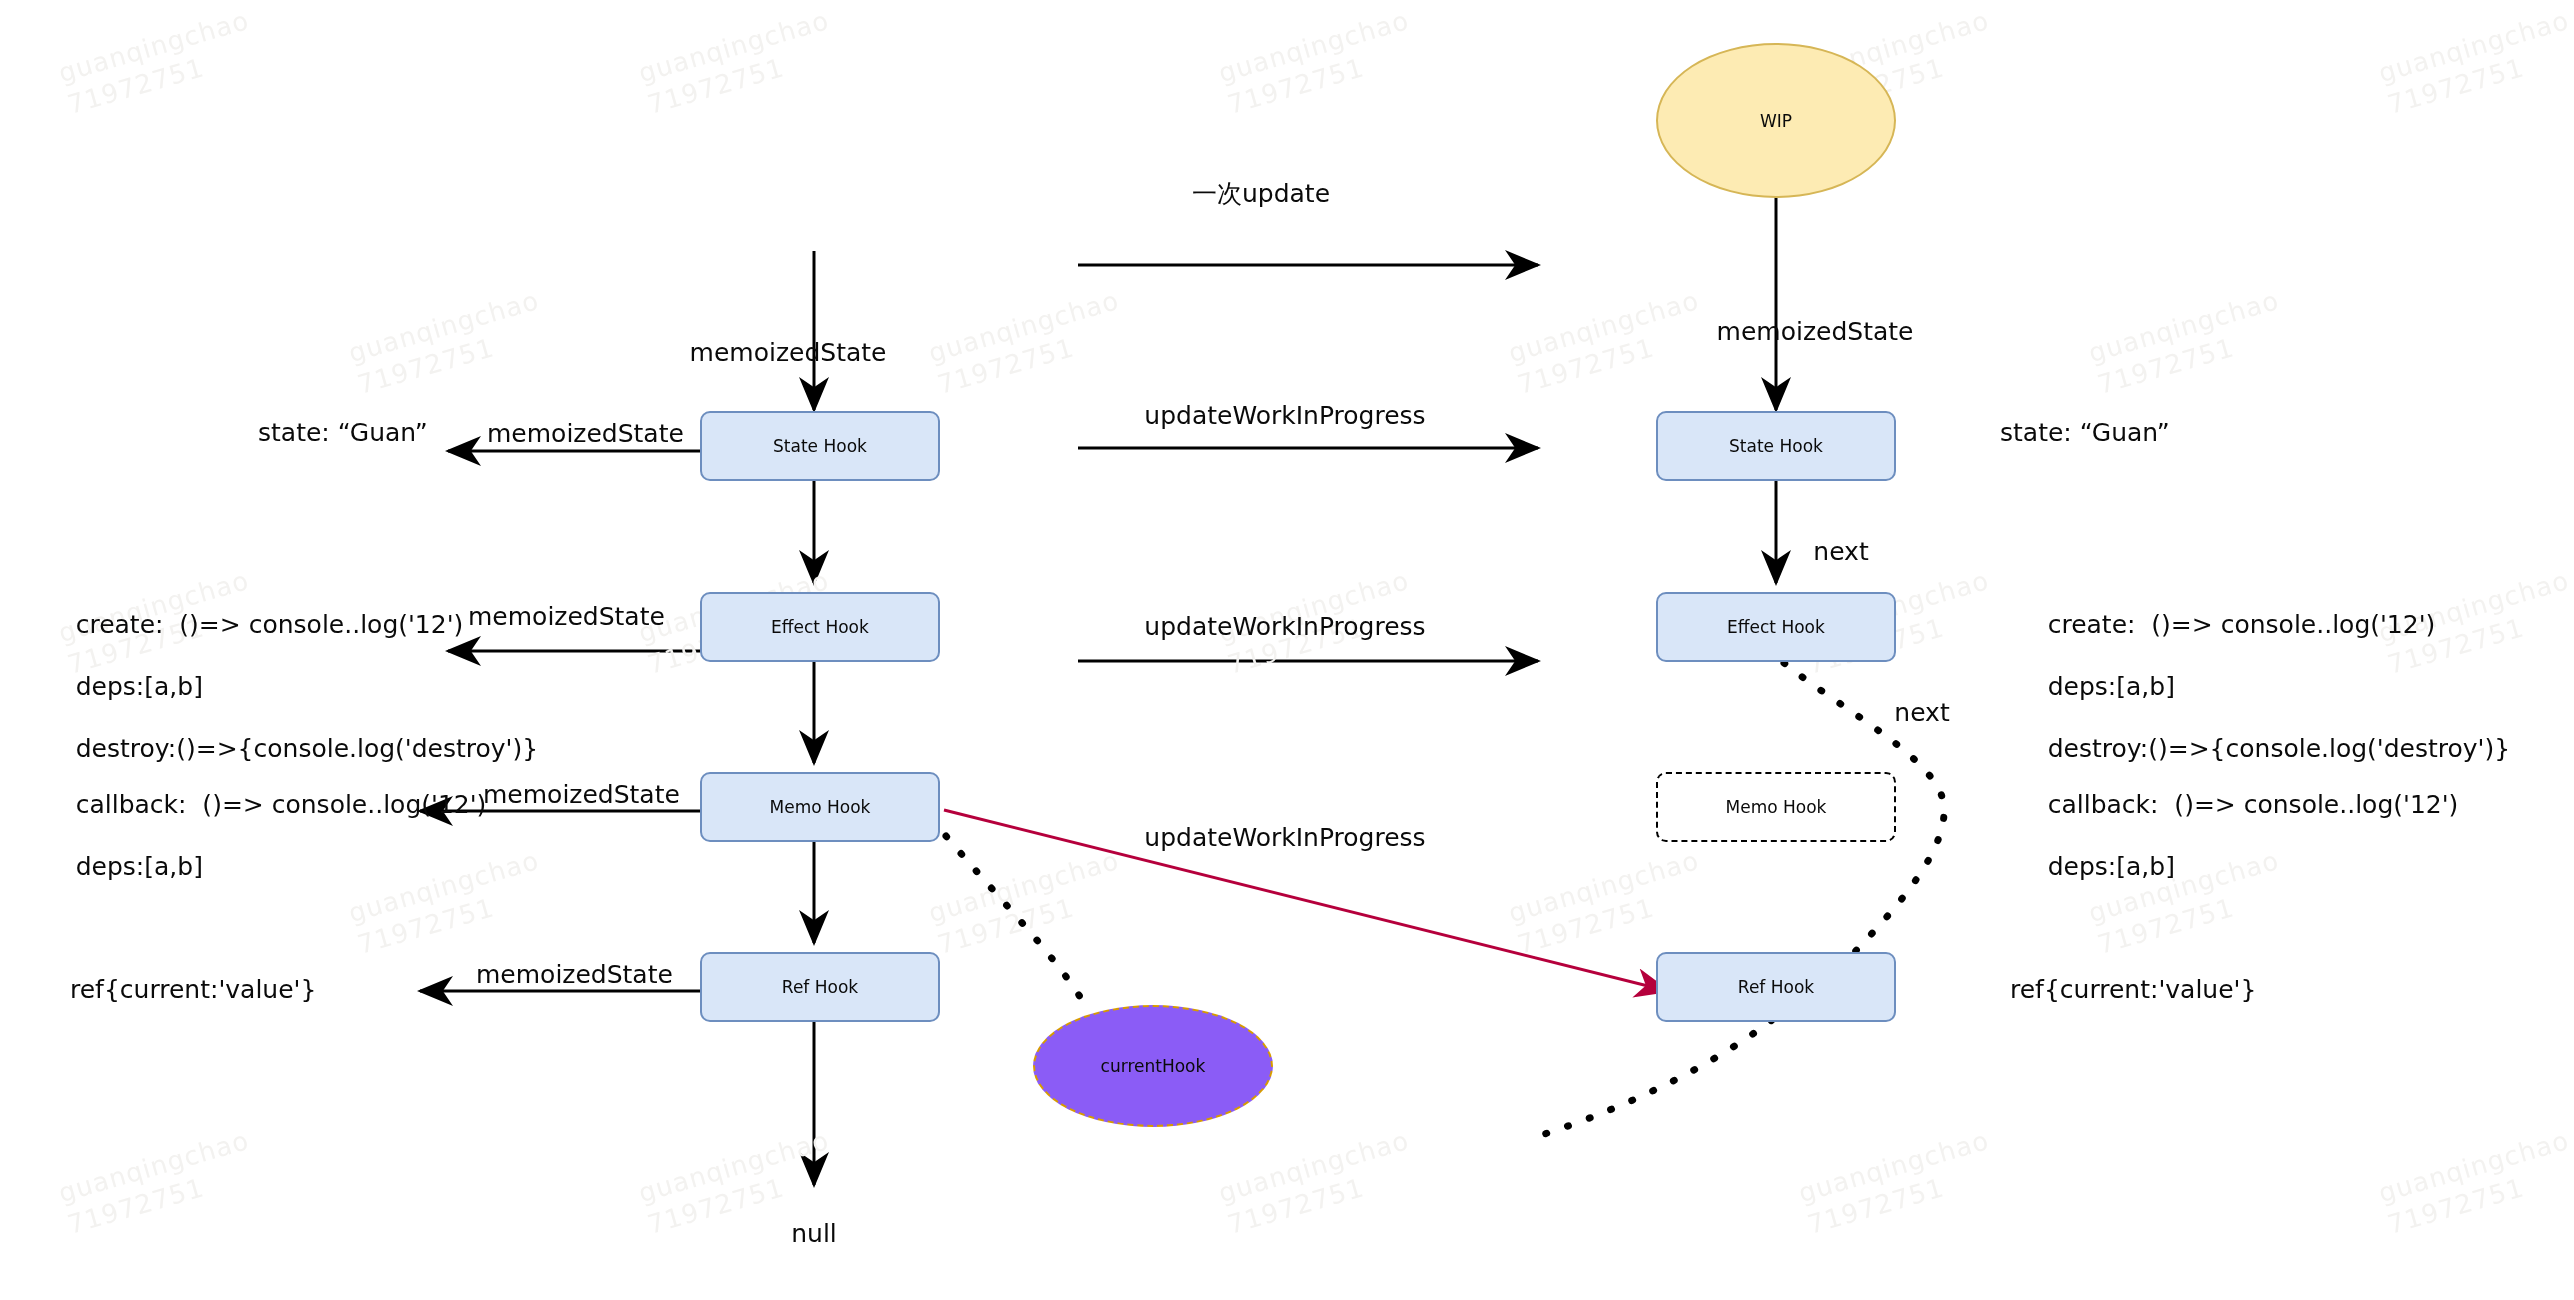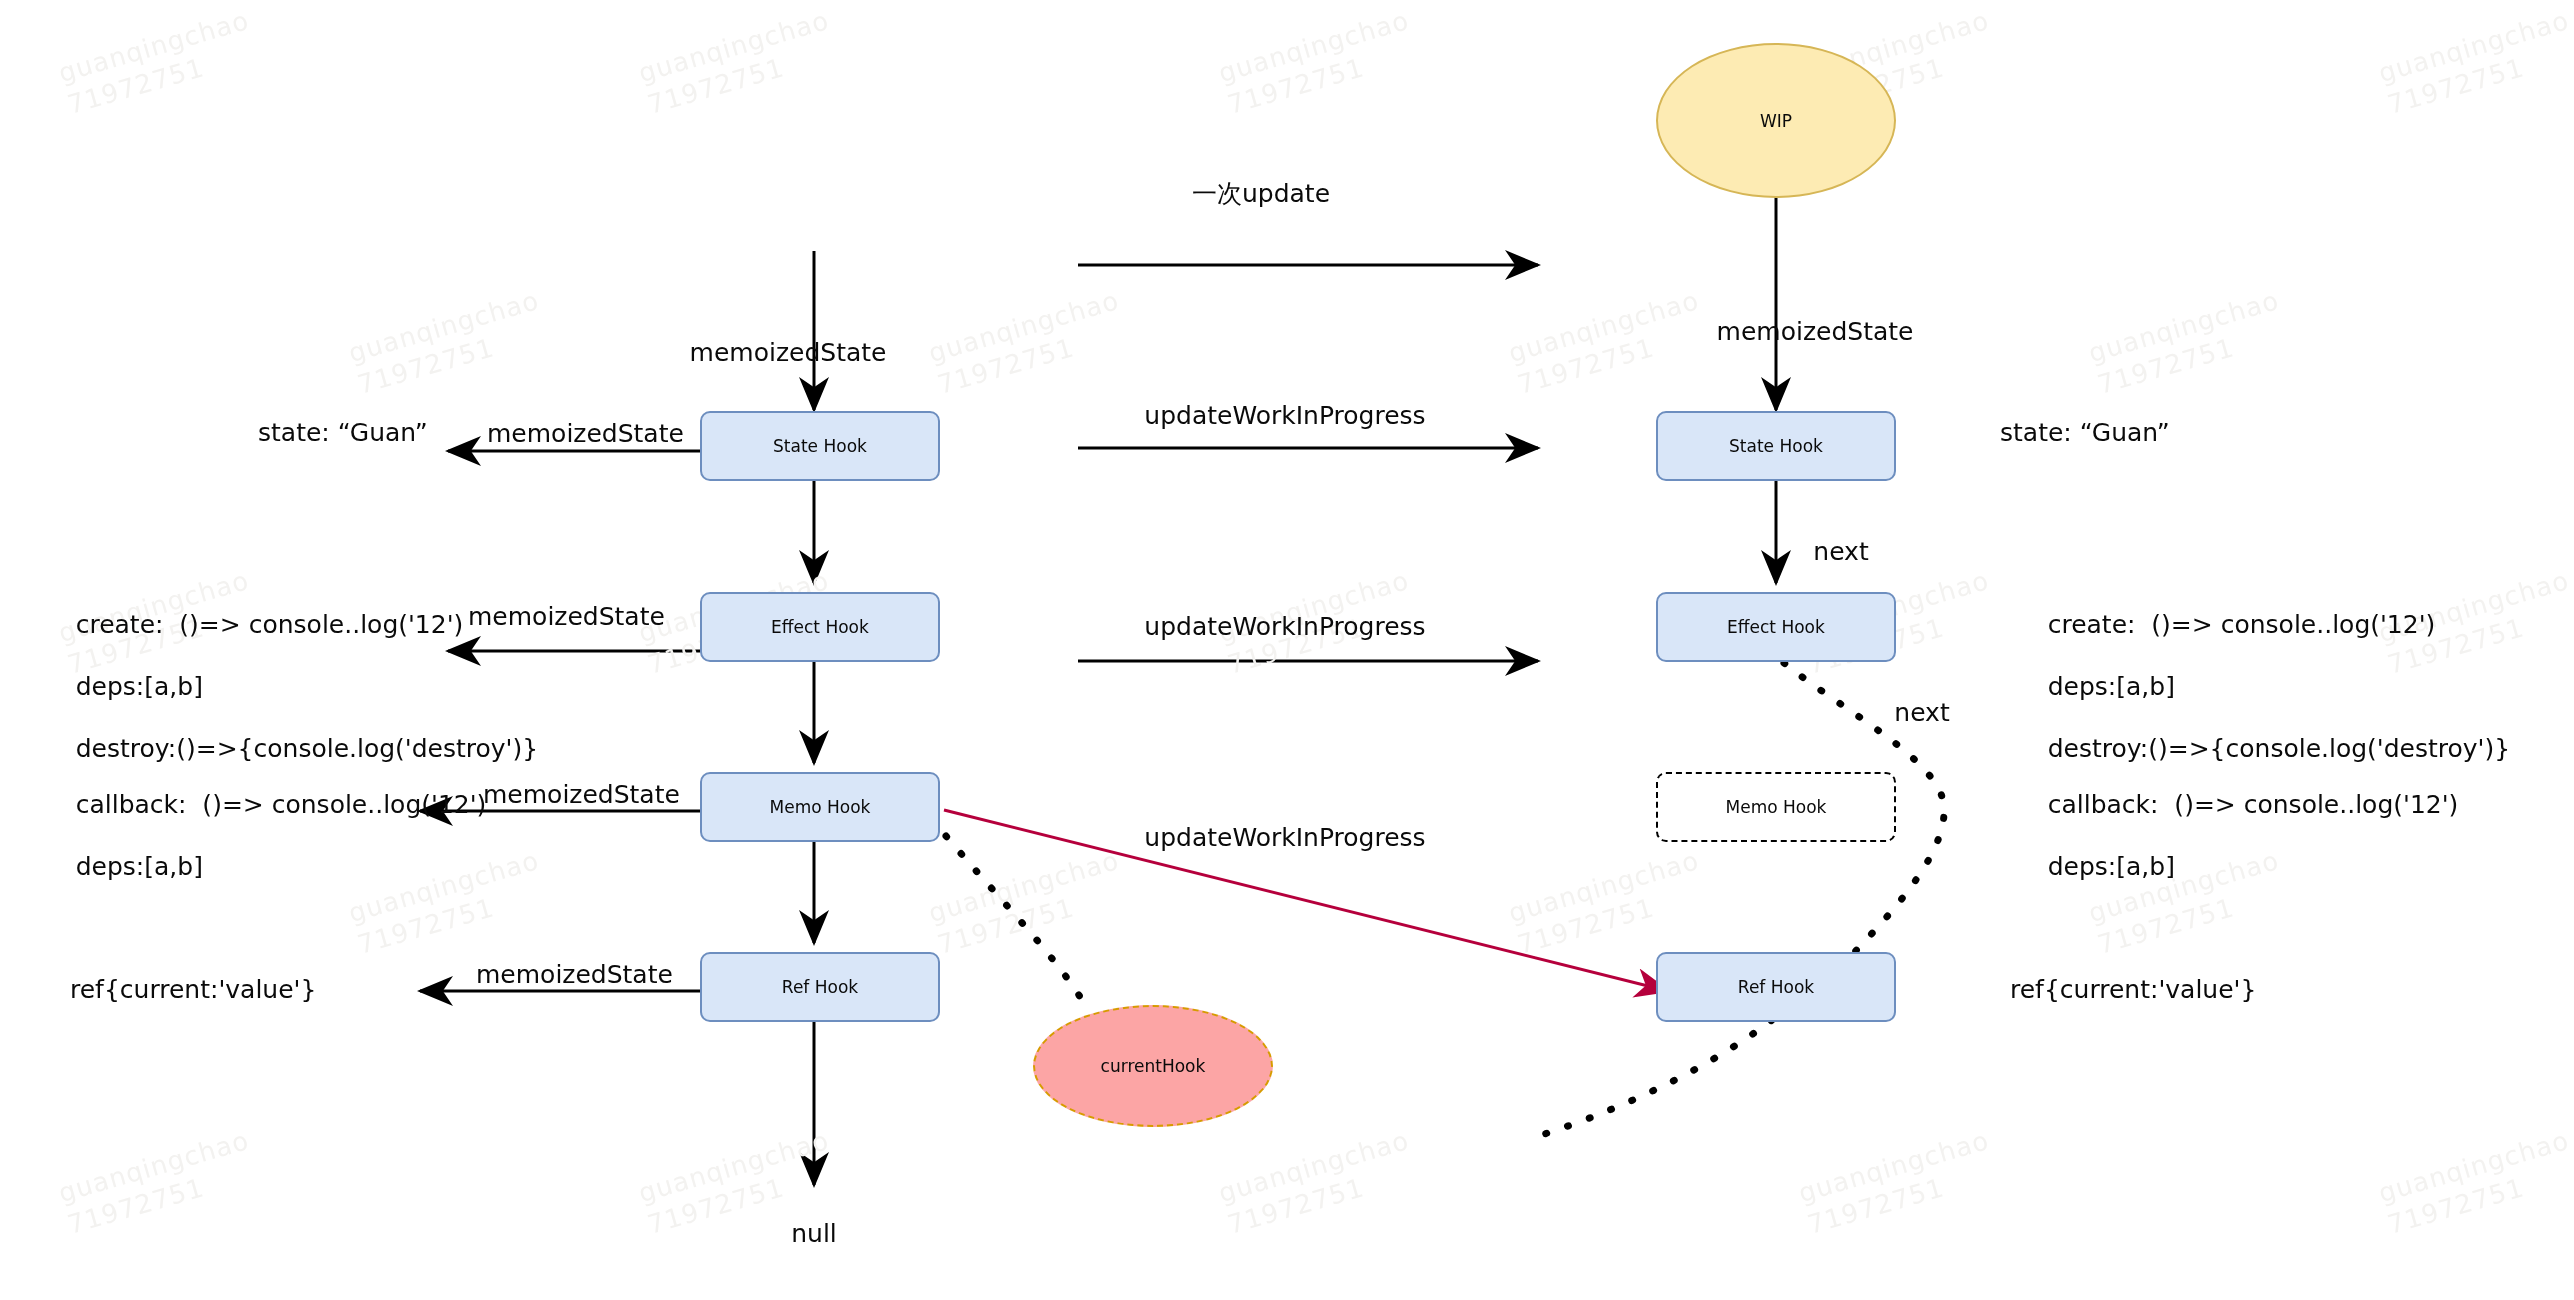--- a/index.html
+++ b/index.html
@@ -29,21 +29,21 @@
 
   
   #shapes{position:absolute;left:0;top:0;width:2574px;height:1300px;z-index:3;}
 
   .node{position:absolute;box-sizing:border-box;display:flex;align-items:center;justify-content:center;}
 
   .ellipse-y{
     background:#fdebb3;border:2px solid #d6b656;border-radius:50%;
   }
   .ellipse-o{
-    background:#fca5a5;border:2px dashed #d79b00;border-radius:50%;
+    background:#8b5cf6;border:2px dashed #d79b00;border-radius:50%;
   }
   .box-b{
     background:#d9e6f8;border:2px solid #6d8ebf;border-radius:10px;
   }
   .box-dashed{
     background:#ffffff;border:2px dashed #000000;border-radius:10px;
   }
   .node .lbl{
     font-size:17px;color:#0a0a0a;white-space:nowrap;
     font-family:"DejaVu Sans","Liberation Sans",sans-serif;

